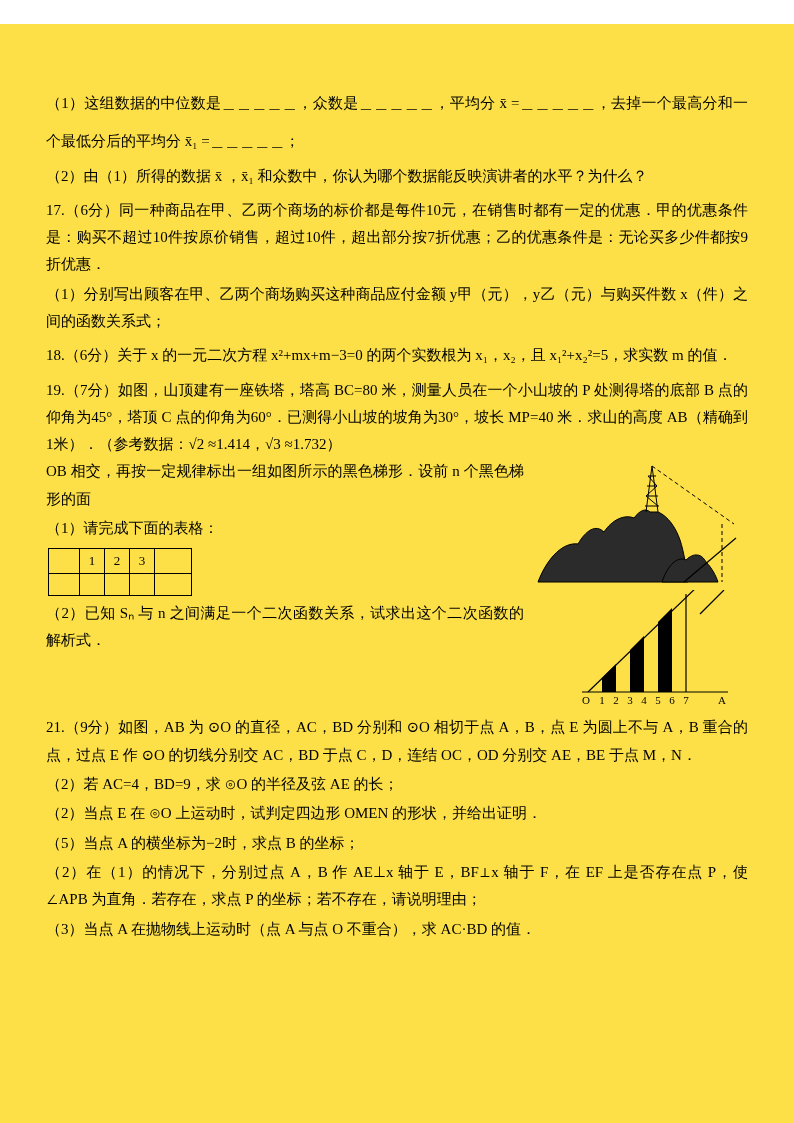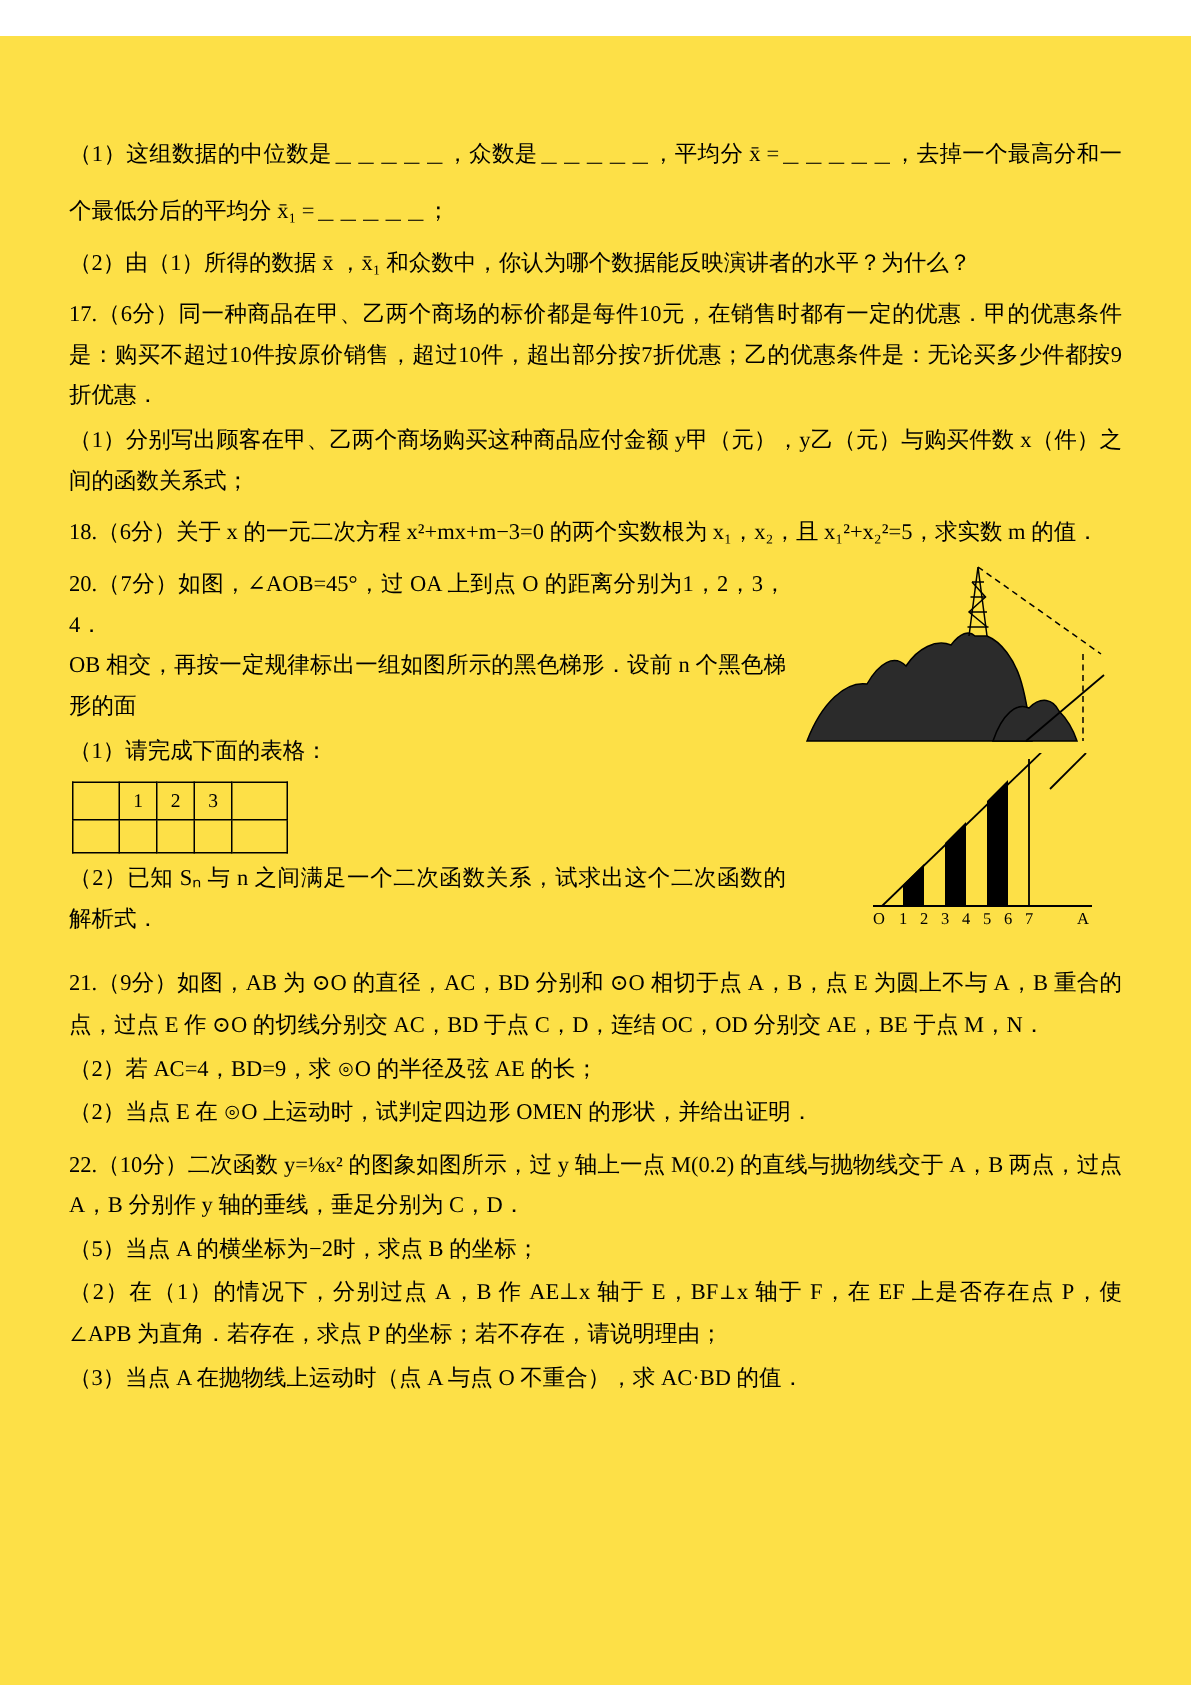--- a/index.html
+++ b/index.html
@@ -46,20 +46,21 @@
 <div class="page">
 
   <p class="para wide">（1）这组数据的中位数是＿＿＿＿＿，众数是＿＿＿＿＿，平均分 x̄ =＿＿＿＿＿，去掉一个最高分和一个最低分后的平均分 x̄₁ =＿＿＿＿＿；</p>
   <p class="para sub">（2）由（1）所得的数据 x̄ ，x̄₁ 和众数中，你认为哪个数据能反映演讲者的水平？为什么？</p>
 
   <p class="para q">17.（6分）同一种商品在甲、乙两个商场的标价都是每件10元，在销售时都有一定的优惠．甲的优惠条件是：购买不超过10件按原价销售，超过10件，超出部分按7折优惠；乙的优惠条件是：无论买多少件都按9折优惠．</p>
   <p class="para sub">（1）分别写出顾客在甲、乙两个商场购买这种商品应付金额 y甲（元），y乙（元）与购买件数 x（件）之间的函数关系式；</p>
 
   <p class="para q">18.（6分）关于 x 的一元二次方程 x²+mx+m−3=0 的两个实数根为 x₁，x₂，且 x₁²+x₂²=5，求实数 m 的值．</p>
 
+  <p class="para q">19.（7分）如图，山顶建有一座铁塔，塔高 BC=80 米，测量人员在一个小山坡的 P 处测得塔的底部 B 点的仰角为45°，塔顶 C 点的仰角为60°．已测得小山坡的坡角为30°，坡长 MP=40 米．求山的高度 AB（精确到1米）．（参考数据：√2 ≈1.414，√3 ≈1.732）</p>
 
   <div class="fig-col">
 
     <svg width="205" height="128" viewBox="0 0 205 128" xmlns="http://www.w3.org/2000/svg">
 
       <path d="M4,122 C14,96 30,82 44,84 C52,70 62,64 70,72 C78,60 90,54 100,58 C106,50 112,48 116,52 L124,52 C134,56 142,68 146,80 C150,92 152,106 154,122 Z" fill="#2b2b2b" stroke="#000" stroke-width="1"></path>
 
       <path d="M128,122 C134,104 144,96 152,100 C160,92 168,94 172,102 C178,108 182,116 184,122 Z" fill="#2b2b2b" stroke="#000" stroke-width="1"></path>
 
       <g stroke="#000" stroke-width="1" fill="none">
@@ -96,21 +97,20 @@
         <text x="52" y="114">3</text>
         <text x="66" y="114">4</text>
         <text x="80" y="114">5</text>
         <text x="94" y="114">6</text>
         <text x="108" y="114">7</text>
         <text x="144" y="114">A</text>
       </g>
     </svg>
   </div>
 
-  <p class="para q">20.（7分）如图，∠AOB=45°，过 OA 上到点 O 的距离分别为1，2，3，4．</p>
   <p class="para">OB 相交，再按一定规律标出一组如图所示的黑色梯形．设前 n 个黑色梯形的面</p>
   <p class="para sub">（1）请完成下面的表格：</p>
 
   <table class="grid">
     <tbody>
         <tr>
       <td class="c0"></td>
       <td class="c1">1</td>
       <td class="c2">2</td>
       <td class="c3">3</td>
@@ -125,18 +125,17 @@
     </tr>
   </tbody>
     </table>
 
   <p class="para sub">（2）已知 Sₙ 与 n 之间满足一个二次函数关系，试求出这个二次函数的解析式．</p>
 
   <p class="para q clear mt">21.（9分）如图，AB 为 ⊙O 的直径，AC，BD 分别和 ⊙O 相切于点 A，B，点 E 为圆上不与 A，B 重合的点，过点 E 作 ⊙O 的切线分别交 AC，BD 于点 C，D，连结 OC，OD 分别交 AE，BE 于点 M，N．</p>
   <p class="para sub">（2）若 AC=4，BD=9，求 ⊙O 的半径及弦 AE 的长；</p>
   <p class="para sub">（2）当点 E 在 ⊙O 上运动时，试判定四边形 OMEN 的形状，并给出证明．</p>
 
-  <p class="para q">22.（10分）二次函数 y=⅛x² 的图象如图所示，过 y 轴上一点 M(0.2) 的直线与抛物线交于 A，B 两点，过点 A，B 分别作 y 轴的垂线，垂足分别为 C，D．</p>
   <p class="para sub">（5）当点 A 的横坐标为−2时，求点 B 的坐标；</p>
   <p class="para sub">（2）在（1）的情况下，分别过点 A，B 作 AE⊥x 轴于 E，BF⊥x 轴于 F，在 EF 上是否存在点 P，使 ∠APB 为直角．若存在，求点 P 的坐标；若不存在，请说明理由；</p>
   <p class="para sub">（3）当点 A 在抛物线上运动时（点 A 与点 O 不重合），求 AC·BD 的值．</p>
 
 </div>
 
 </body></html>

